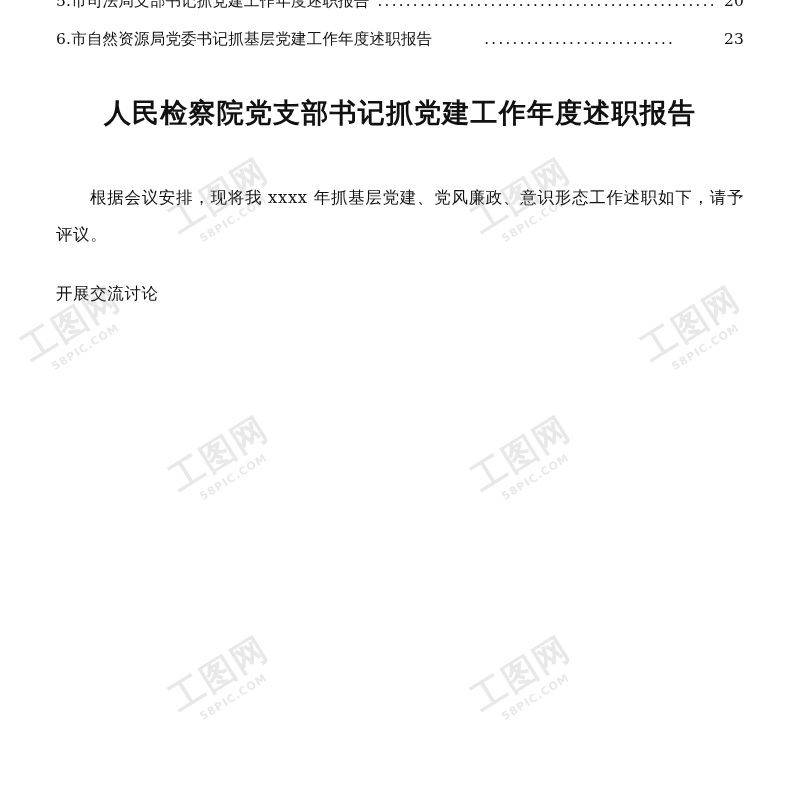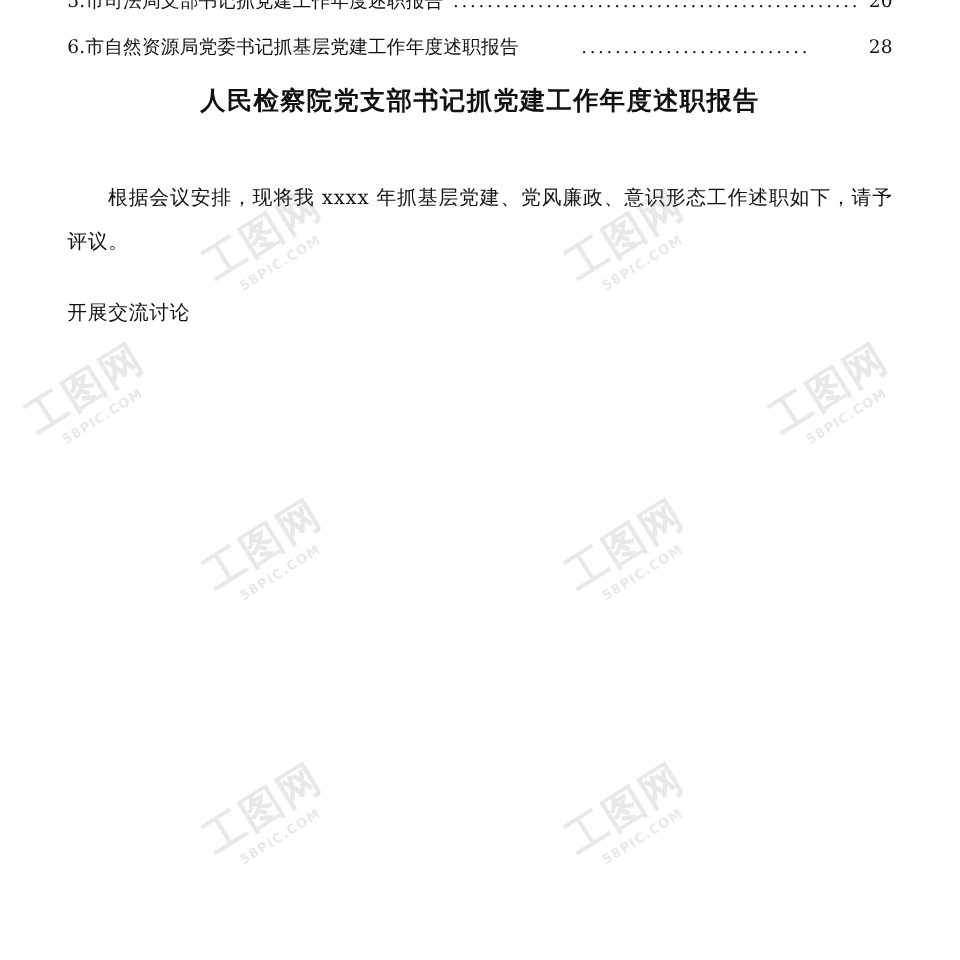--- a/index.html
+++ b/index.html
@@ -63,24 +63,24 @@
   .toc-page {
     flex: 0 0 auto;
     font-size: 15.5px;
     min-width: 22px;
     text-align: right;
   }
 
   
   .doc-title {
     text-align: center;
-    font-size: 21px;
+    font-size: 27px;
     font-weight: bold;
     letter-spacing: 1.2px;
-    margin-top: 20px;
+    margin-top: 45px;
     margin-bottom: 0;
     font-family: "DejaVu Serif", "Liberation Serif", serif;
   }
 
   
   .body-copy {
     margin-top: 48px;
   }
   p.para {
     font-size: 16.5px;
@@ -132,21 +132,21 @@
     <div class="toc-row clipped">
       <div class="toc-inner">
         <span class="toc-text">5.市司法局支部书记抓党建工作年度述职报告</span>
         <span class="toc-dots">...................................................................</span>
         <span class="toc-page">20</span>
       </div>
     </div>
     <div class="toc-row second">
       <span class="toc-text">6.市自然资源局党委书记抓基层党建工作年度述职报告</span>
       <span class="toc-dots">...................................................................</span>
-      <span class="toc-page">28</span>
+      <span class="toc-page">23</span>
     </div>
   </div>
 
   <h1 class="doc-title">人民检察院党支部书记抓党建工作年度述职报告</h1>
 
   <div class="body-copy">
     <p class="para indent">根据会议安排，现将我 xxxx 年抓基层党建、党风廉政、意识形态工作述职如下，请予评议。</p>
     <p class="para tight">开展交流讨论</p>
   </div>
 

